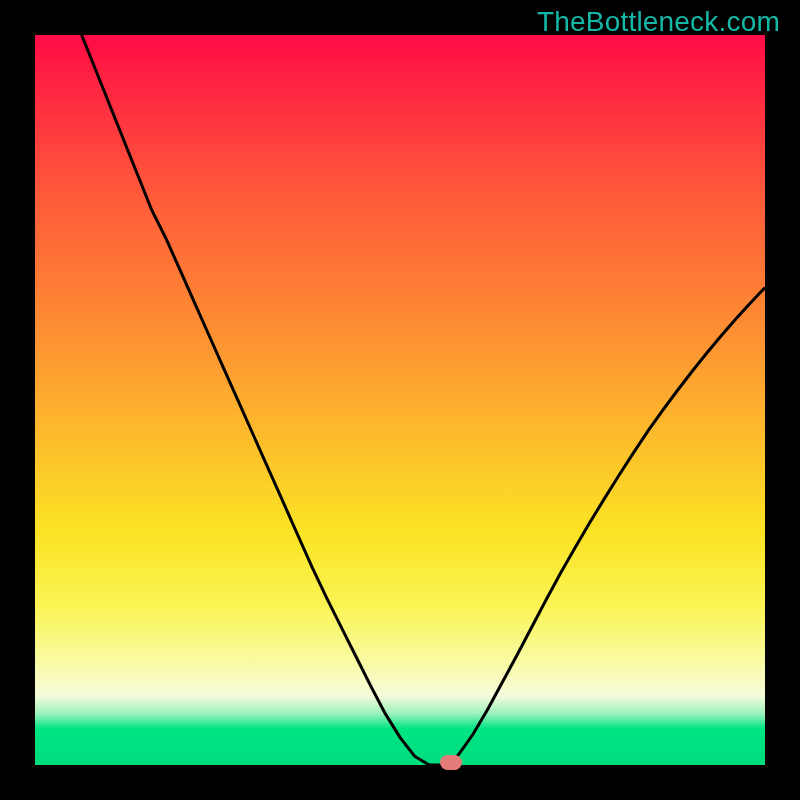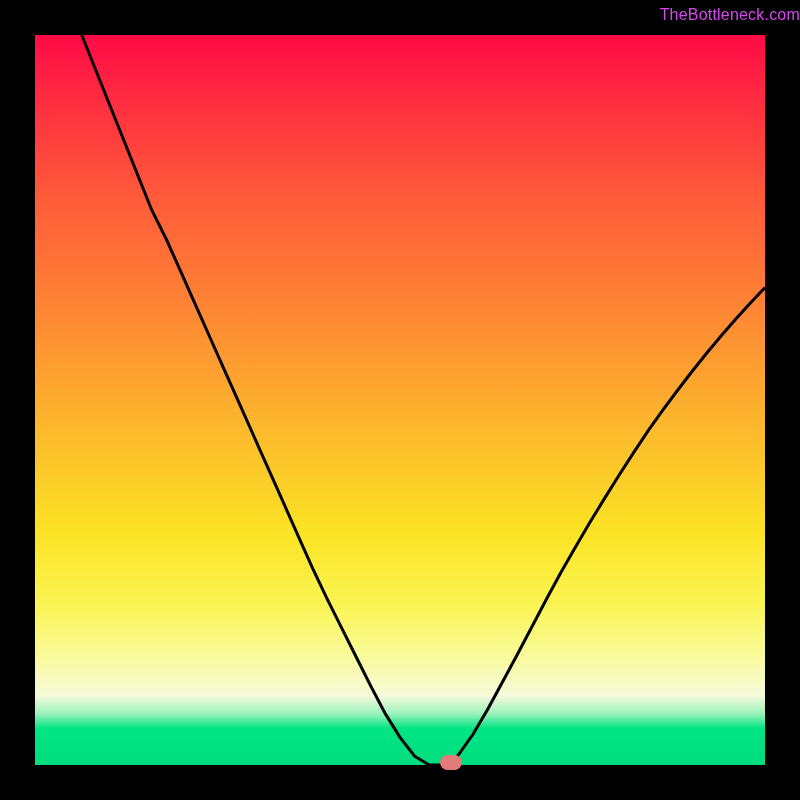--- a/index.html
+++ b/index.html
@@ -38,23 +38,23 @@
       #f9fa9a 85%,
       #f6fbdb 90.5%,
       #9af2bb 93%,
       #00e583 95%,
       #00dd7f 100%
     );
   }
   .attribution {
     position: absolute;
     top: 6px;
-    right: 0;
-    color: #d946ef;
-    font-size: 16px;
+    right: 20px;
+    color: #14b8a6;
+    font-size: 28px;
     font-weight: 400;
     letter-spacing: 0.2px;
   }
   svg.curve {
     position: absolute;
     left: 35px;
     top: 35px;
     width: 730px;
     height: 730px;
     overflow: visible;

